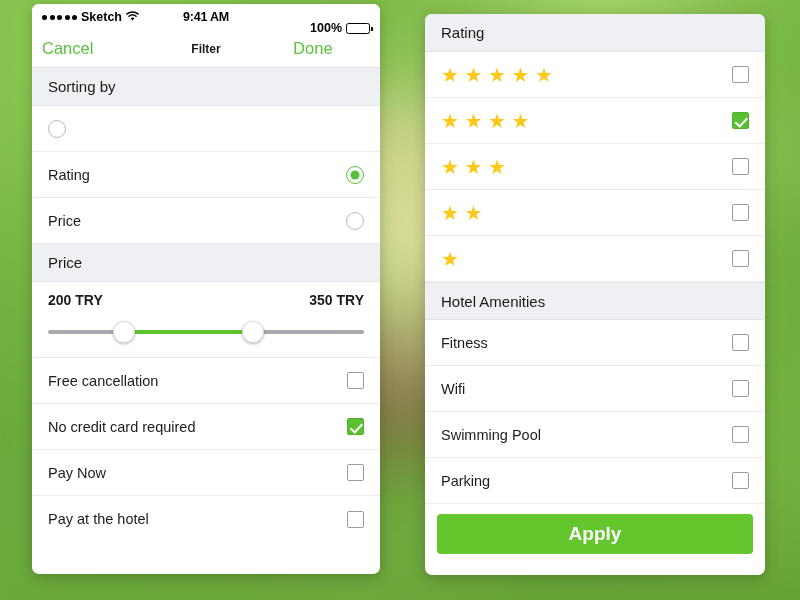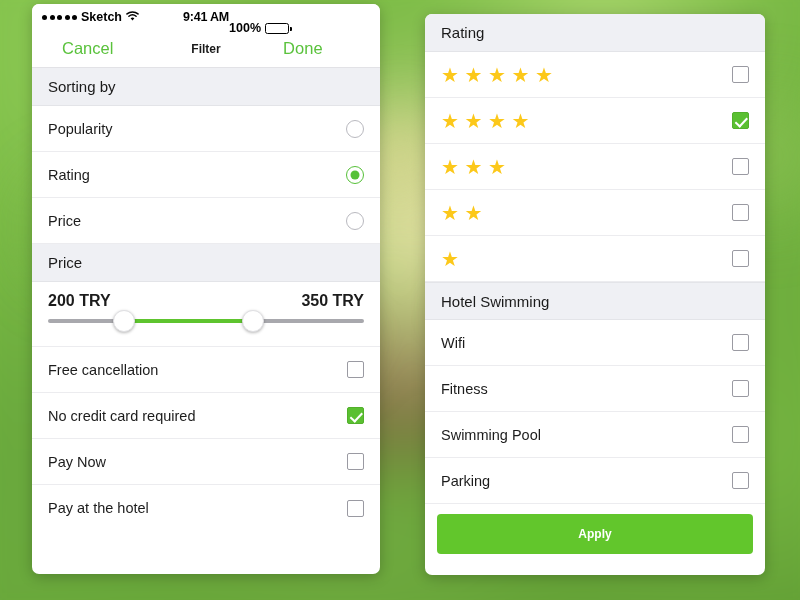--- a/index.html
+++ b/index.html
@@ -65,21 +65,21 @@
     display: flex;
     align-items: center;
     padding: 0 10px;
     font-size: 12.5px;
     font-weight: bold;
     color: #000;
     background: #fff;
   }
   .status-left  { display: flex; align-items: center; gap: 4px; flex: 1; }
   .status-mid   { flex: 0 0 auto; letter-spacing: -.2px; }
-  .status-right { display: flex; align-items: center; gap: 4px; flex: 1; margin-top: 22px; }
+  .status-right { display: flex; align-items: center; justify-content: flex-end; gap: 4px; flex: 1; margin-top: 22px; }
 
   .sig-dots { display: inline-flex; gap: 2.5px; align-items: center; }
   .sig-dots i { width: 5px; height: 5px; border-radius: 50%; background: #000; display: block; }
 
   .battery {
     width: 24px; height: 11px;
     border: 1px solid #000;
     border-radius: 2.5px;
     position: relative;
     padding: 1px;
@@ -92,21 +92,21 @@
     background: #000;
     border-radius: 0 1px 1px 0;
   }
   .battery .fill { height: 100%; background: #000; border-radius: 1px; }
 
   
   .nav-bar {
     height: 38px;
     display: flex;
     align-items: center;
-    padding: 0 30px;
+    padding: 0 10px;
     background: #fff;
     border-bottom: 1px solid #e2e2e6;
     gap: 35px;
   }
   .nav-action {
     font-size: 16.5px;
     color: #5ac23c;
     flex: 1;
     cursor: pointer;
   }
@@ -193,23 +193,24 @@
 
   
   .price-row {
     background: #fff;
     padding: 10px 16px 14px 16px;
     border-bottom: 1px solid #ececef;
   }
   .price-labels {
     display: flex;
     justify-content: space-between;
-    font-size: 16px;
+    font-size: 14px;
     font-weight: bold;
     color: #1c1c1c;
+    margin-bottom: 13px;
   }
   .slider {
     position: relative;
     height: 22px;
   }
   .slider .track {
     position: absolute;
     left: 0; right: 0; top: 9px;
     height: 4px;
     border-radius: 2px;
@@ -251,21 +252,21 @@
     padding: 10px 12px 12px 12px;
     background: #fff;
   }
   .apply-btn {
     width: 100%;
     height: 40px;
     border: none;
     border-radius: 4px;
     background: #62c62c;
     color: #fff;
-    font-size: 12px;
+    font-size: 19px;
     font-weight: bold;
     font-family: "Liberation Sans", sans-serif;
     cursor: pointer;
   }
 </style>
 </head>
 <body>
 
 <div id="backdrop">
   <div class="layer bg-base"></div>
@@ -301,21 +302,20 @@
 
   <div class="nav-bar">
     <div class="nav-action">Cancel</div>
     <div class="nav-title">Filter</div>
     <div class="nav-action right">Done</div>
   </div>
 
   <div class="section-header">Sorting by</div>
 
   <div class="row">
-    <span class="row-label">Popularity</span>
     <span class="radio"></span>
   </div>
   <div class="row">
     <span class="row-label">Rating</span>
     <span class="radio on"></span>
   </div>
   <div class="row">
     <span class="row-label">Price</span>
     <span class="radio"></span>
   </div>
@@ -372,28 +372,28 @@
   </div>
   <div class="row">
     <span class="stars" style="color: rgb(252, 200, 26);">★ ★</span>
     <span class="checkbox"></span>
   </div>
   <div class="row">
     <span class="stars" style="color: rgb(252, 200, 26);">★</span>
     <span class="checkbox"></span>
   </div>
 
-  <div class="section-header">Hotel Swimming</div>
-
+  <div class="section-header">Hotel Amenities</div>
+
+  <div class="row">
+    <span class="row-label">Fitness</span>
+    <span class="checkbox"></span>
+  </div>
   <div class="row">
     <span class="row-label">Wifi</span>
-    <span class="checkbox"></span>
-  </div>
-  <div class="row">
-    <span class="row-label">Fitness</span>
     <span class="checkbox"></span>
   </div>
   <div class="row">
     <span class="row-label">Swimming Pool</span>
     <span class="checkbox"></span>
   </div>
   <div class="row">
     <span class="row-label">Parking</span>
     <span class="checkbox"></span>
   </div>

